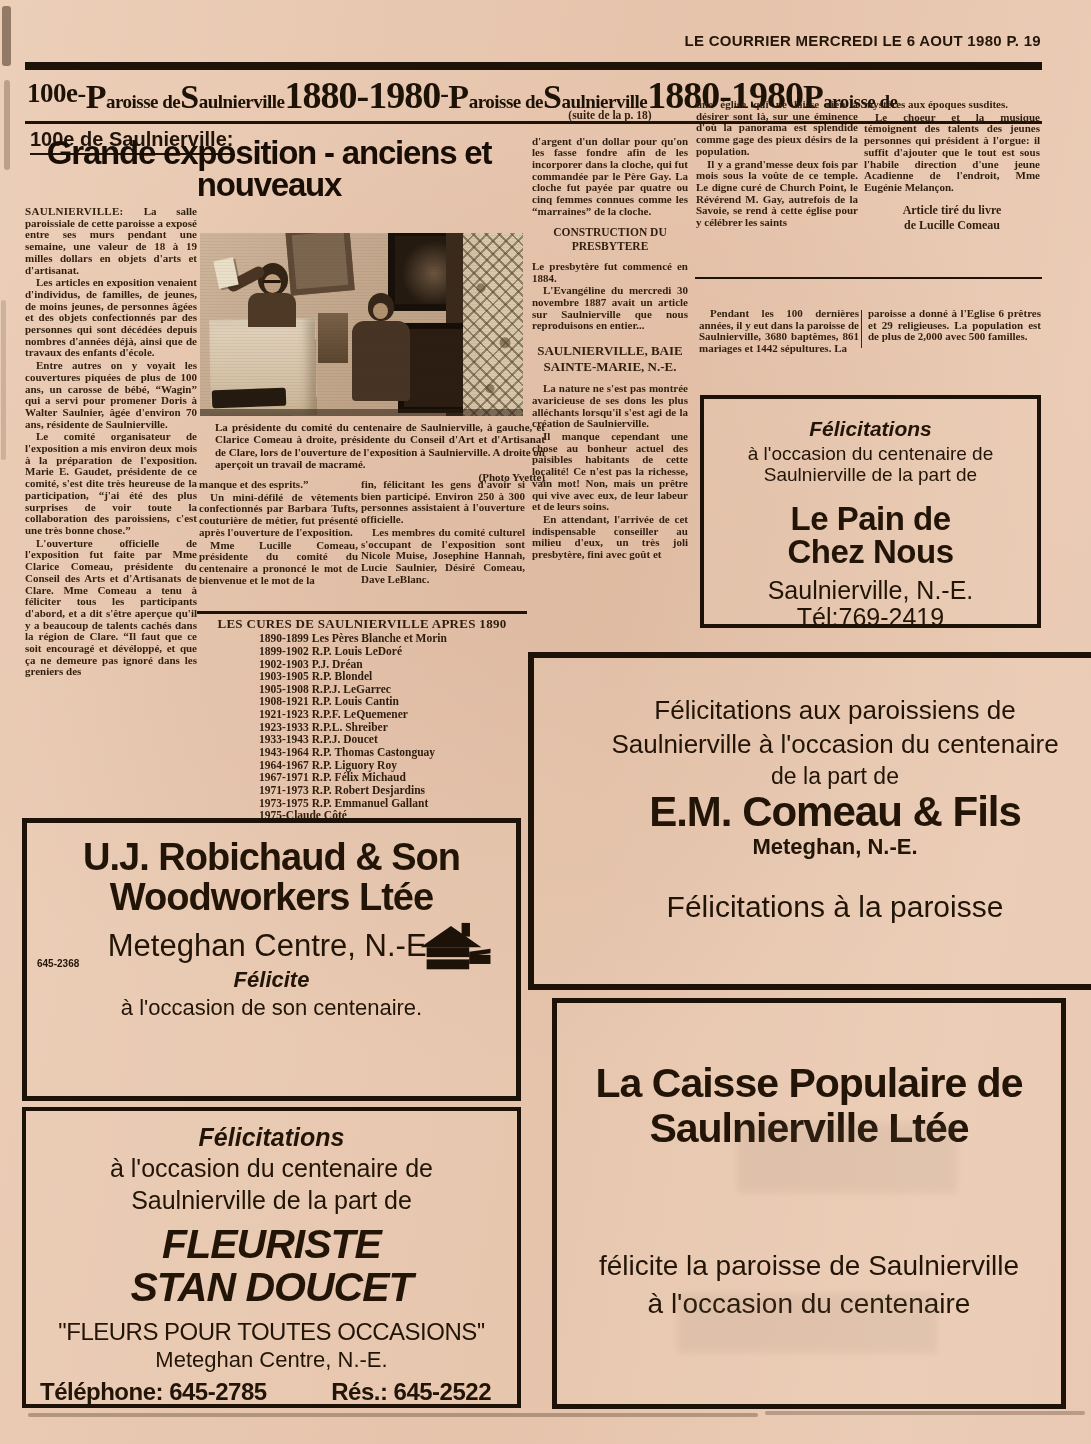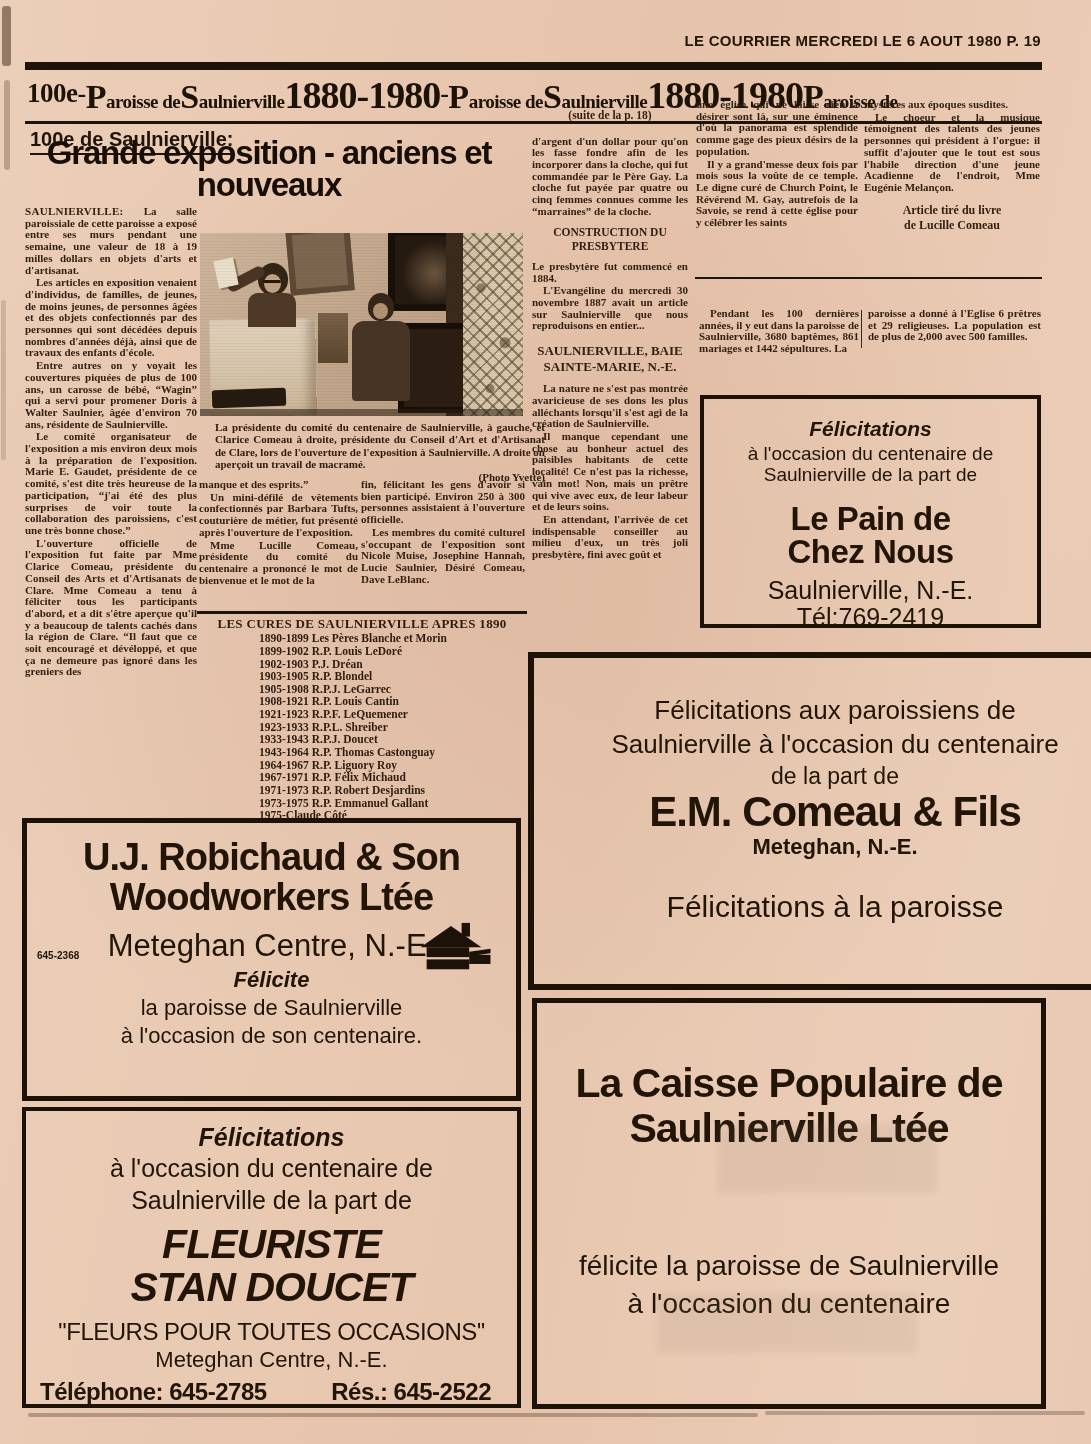--- a/index.html
+++ b/index.html
@@ -73,30 +73,30 @@
   #ad-comeau .l2 { font:400 23px/1.25 "Liberation Sans", sans-serif; }
   #ad-comeau .nm { font:700 42px/1.05 "Liberation Sans", sans-serif; letter-spacing:-1px; }
   #ad-comeau .nm2{ font:700 37px/1.05 "Liberation Sans", sans-serif; letter-spacing:-1px; }
   #ad-comeau .loc{ font:700 22px/1.2 "Liberation Sans", sans-serif; }
   #ad-comeau .tag{ font:400 30px/1.2 "Liberation Sans", sans-serif; margin-top:28px; }
   #ad-robichaud { top:818px; left:22px; width:499px; height:283px; border-width:5px; padding-top:14px; }
   #ad-robichaud .nm { font:700 38px/1.06 "Liberation Sans", sans-serif; letter-spacing:-1px; }
   #ad-robichaud .loc{ font:400 31px/1.15 "Liberation Sans", sans-serif; margin-top:10px; }
   #ad-robichaud .fel{ font:700 italic 22px/1.2 "Liberation Sans", sans-serif; font-style:italic; margin-top:4px; }
   #ad-robichaud .l  { font:400 22px/1.28 "Liberation Sans", sans-serif; }
-  #ad-code { position:absolute; left:10px; top:128px; font:700 10px/1 "Liberation Sans", sans-serif; }
+  #ad-code { position:absolute; left:10px; top:136px; font:700 10px/1 "Liberation Sans", sans-serif; }
   #house-icon { position:absolute; right:24px; top:98px; }
   #ad-fleuriste { top:1107px; left:22px; width:499px; height:301px; border-width:4px; padding-top:12px; }
   #ad-fleuriste .h { font:700 italic 25px/1.15 "Liberation Sans", sans-serif; font-style:italic; }
   #ad-fleuriste .l { font:400 25px/1.3 "Liberation Sans", sans-serif; }
   #ad-fleuriste .nm{ font:700 italic 41px/1.06 "Liberation Sans", sans-serif; font-style:italic; letter-spacing:-1px; }
   #ad-fleuriste .sl{ font:400 24px/1.2 "Liberation Sans", sans-serif; margin-top:8px; letter-spacing:-.5px; }
   #ad-fleuriste .loc{ font:400 22px/1.25 "Liberation Sans", sans-serif; }
   #fl-phones { display:flex; justify-content:space-between; padding:4px 26px 0 14px; font:700 24px/1.2 "Liberation Sans", sans-serif; letter-spacing:-.5px;gap:17px; }
-  #ad-caisse { top:998px; left:532px; width:514px; height:411px; border-width:5px; padding-top:58px; }
+  #ad-caisse { top:998px; left:552px; width:514px; height:411px; border-width:5px; padding-top:58px; }
   #ad-caisse .nm { font:700 41px/1.1 "Liberation Sans", sans-serif; letter-spacing:-1px; }
   #ad-caisse .l  { font:400 28px/1.35 "Liberation Sans", sans-serif; }
   #ad-caisse .taglines { margin-top:96px; }
   .ghost { position:absolute; background:#8b7460; opacity:.10; filter:blur(3px); border-radius:4px; }
   
   .smudge { position:absolute; background:#4a3523; border-radius:3px; }
   #scuff-left  { top:1413px; left:28px;  width:730px; height:4px; background:#6e5843; opacity:.45; border-radius:2px; }
   #scuff-right { top:1411px; left:765px; width:320px; height:4px; background:#6e5843; opacity:.40; border-radius:2px; }
 </style>
 </head>
@@ -243,21 +243,20 @@
     <div id="ad-code">645-2368</div>
     <svg id="house-icon" width="76" height="54" viewBox="0 0 100 70">
       <rect x="60" y="2" width="11" height="18" fill="#1d1207"></rect>
       <polygon points="6,34 46,6 86,34" fill="#1d1207"></polygon>
       <rect x="14" y="34" width="56" height="13" fill="#1d1207"></rect>
       <rect x="14" y="50" width="56" height="13" fill="#1d1207"></rect>
       <polygon points="70,40 98,36 98,42 70,46" fill="#1d1207"></polygon>
       <rect x="70" y="44" width="28" height="12" fill="#1d1207"></rect>
     </svg>
     <div class="fel">Félicite</div>
-    <div class="l">la paroisse de Saulnierville</div>
     <div class="l">à l'occasion de son centenaire.</div>
   </div>
 
   <div id="ad-fleuriste" class="abs adbox">
     <div class="h">Félicitations</div>
     <div class="l">à l'occasion du centenaire de</div>
     <div class="l">Saulnierville de la part de</div>
     <div class="nm" style="margin-top:6px;">FLEURISTE</div>
     <div class="nm">STAN DOUCET</div>
     <div class="sl">''FLEURS POUR TOUTES OCCASIONS''</div>

